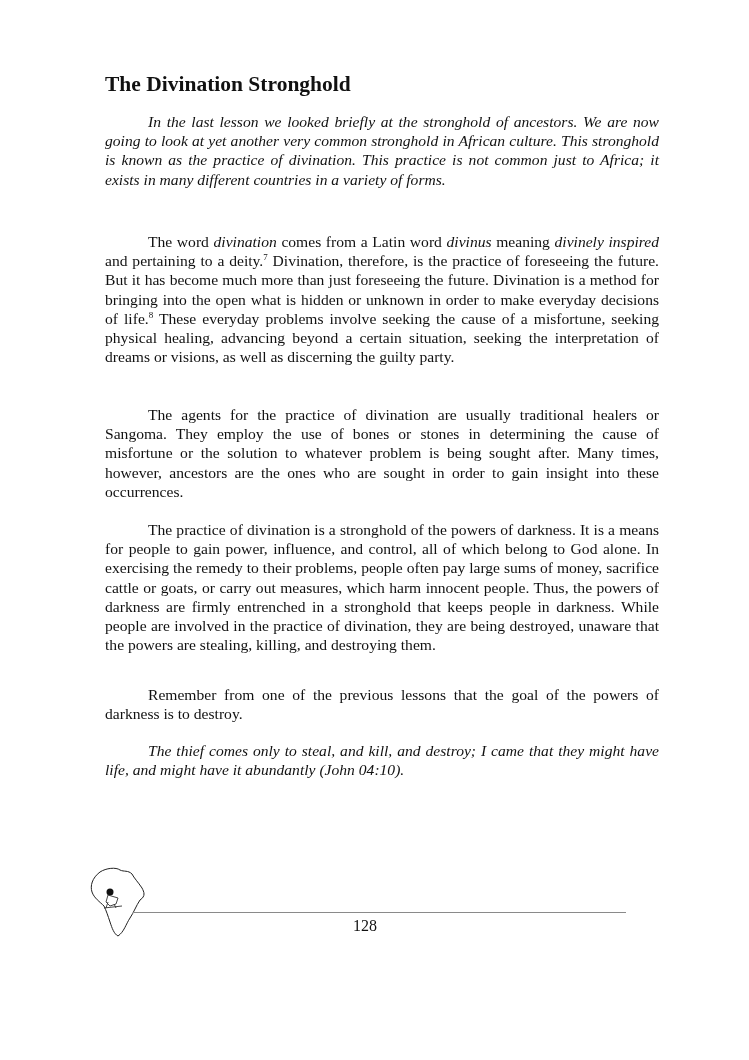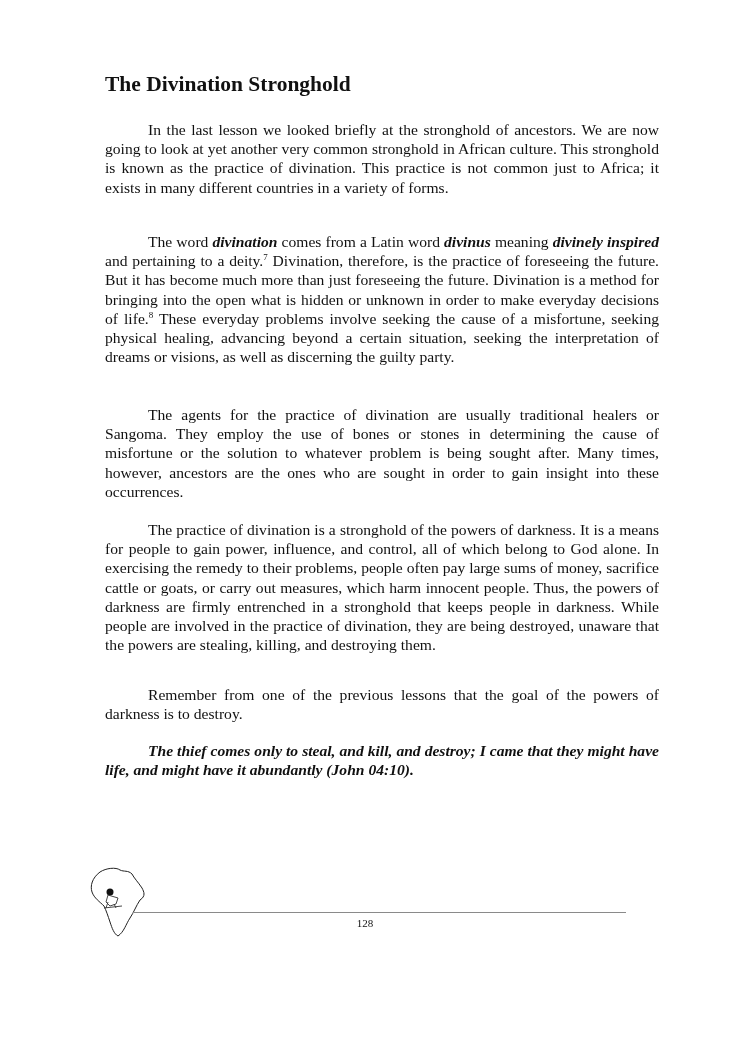--- a/index.html
+++ b/index.html
@@ -8,32 +8,32 @@
   .page { position: absolute; left: 0; top: 0; width: 749px; height: 1060px; }
   .heading { position: absolute; left: 105px; top: 72px; margin: 0;
              font-size: 21.5px; font-weight: bold; letter-spacing: 0; }
   .body-text { position: absolute; left: 105px; width: 554px; }
   .para { margin: 0; font-size: 15.6px; line-height: 19.2px; text-align: justify;
           text-indent: 43px; }
   sup { font-size: 9px; line-height: 0; vertical-align: 6px; }
   .footer-rule { position: absolute; left: 133px; top: 912px; width: 493px; height: 0;
                  border-top: 1.5px solid #8a8a8a; }
   .page-number { position: absolute; left: 340px; top: 917px; width: 50px; text-align: center;
-                 font-size: 11px; }
+                 font-size: 16px; }
   .logo { position: absolute; left: 88px; top: 862px; width: 70px; height: 80px; }
-  i { font-style: italic; font-weight: bold; }
+  i { font-style: italic; }
 </style>
 </head>
 <body>
 
 <div class="page">
   <h1 class="heading">The Divination Stronghold</h1>
 
   <div id="paragraphs">
-      <div class="body-text" style="top: 120px;">
+      <div class="body-text" style="top: 112px; font-style: italic;">
         <p class="para"><span>In the last lesson we looked briefly at the stronghold of ancestors.  We are now going to look at yet another very common stronghold in African culture.  This stronghold is known as the practice of divination.  This practice is not common just to Africa; it exists in many different countries in a variety of forms.</span></p>
       </div>
       <div class="body-text" style="top: 232px;">
         <p class="para"><span>The word </span><i>divination</i><span> comes from a Latin word </span><i>divinus</i><span> meaning </span><i>divinely inspired</i><span> and pertaining to a deity.</span><sup>7</sup><span> Divination, therefore, is the practice of foreseeing the future.  But it has become much more than just foreseeing the future.  Divination is a method for bringing into the open what is hidden or unknown in order to make everyday decisions of life.</span><sup>8</sup><span> These everyday problems involve seeking the cause of a misfortune, seeking physical healing, advancing beyond a certain situation, seeking the interpretation of dreams or visions, as well as discerning the guilty party.</span></p>
       </div>
       <div class="body-text" style="top: 405px;">
         <p class="para"><span>The agents for the practice of divination are usually traditional healers or Sangoma.  They employ the use of bones or stones in determining the cause of misfortune or the solution to whatever problem is being sought after.  Many times, however, ancestors are the ones who are sought in order to gain insight into these occurrences.</span></p>
       </div>
       <div class="body-text" style="top: 520px; font-family: Liberation Serif, serif;">
         <p class="para"><span>The practice of divination is a stronghold of the powers of darkness.  It is a means for people to gain power, influence, and control, all of which belong to God alone.  In exercising the remedy to their problems, people often pay large sums of money, sacrifice cattle or goats, or carry out measures, which harm innocent people.  Thus, the powers of darkness are firmly entrenched in a stronghold that keeps people in darkness.  While people are involved in the practice of divination, they are being destroyed, unaware that the powers are stealing, killing, and destroying them.</span></p>

